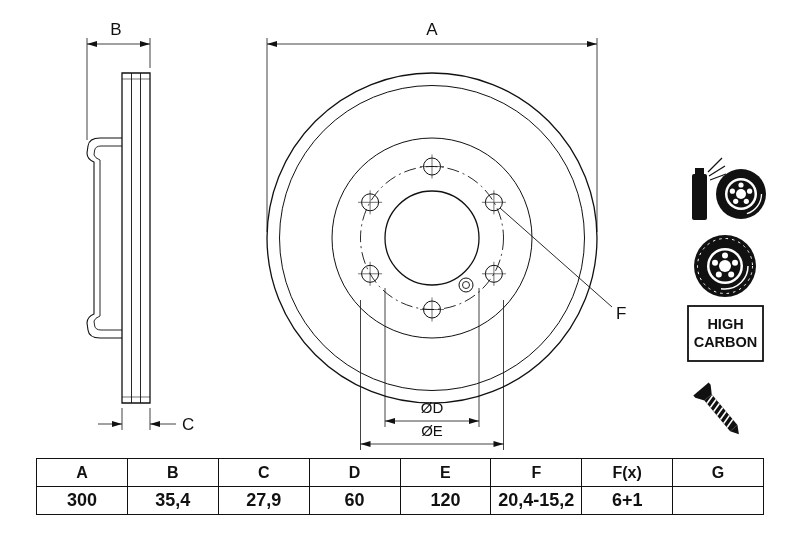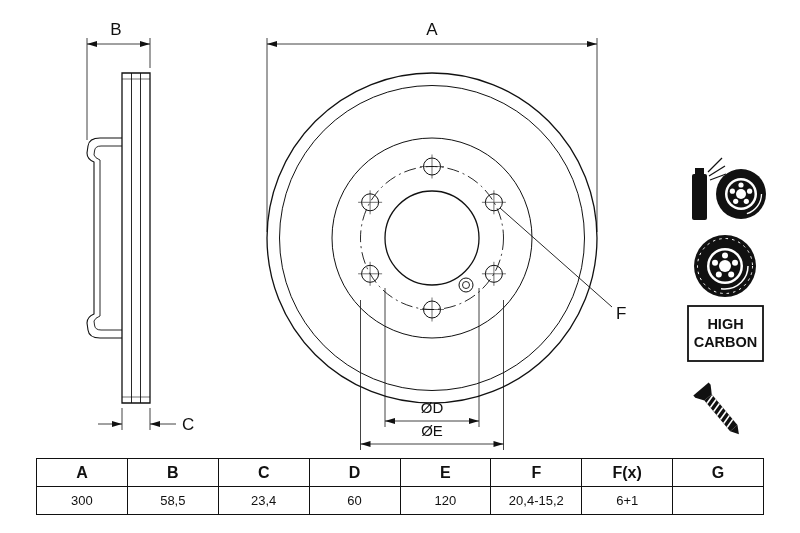--- a/index.html
+++ b/index.html
@@ -8,21 +8,21 @@
   svg.drawing{position:absolute;left:0;top:0;display:block}
   svg text{font-family:"Liberation Sans",sans-serif;fill:#111}
   .dim-label{font-size:17px}
   .dia-label{font-size:15px}
   .badge-text{font-size:14.5px;font-weight:700}
   table.dim-table{position:absolute;left:36px;top:458px;width:728px;
         border-collapse:collapse;table-layout:fixed;background:#fff}
   .dim-table th,.dim-table td{border:1.5px solid #111;height:27px;text-align:center;
         vertical-align:middle;padding:0;font-family:"Liberation Sans",sans-serif}
   .dim-table th{font-weight:700;font-size:16px}
-  .dim-table td{font-weight:400;font-size:13px}
+  .dim-table td{font-weight:700;font-size:18px}
 </style>
 </head>
 <body>
 
 <div class="screen">
 
   <svg class="drawing" width="800" height="455" viewBox="0 0 800 455">
 
     <defs>
       <marker id="ah" markerWidth="11" markerHeight="8" refX="10.5" refY="4" orient="auto-start-reverse" markerUnits="userSpaceOnUse">
@@ -204,22 +204,22 @@
         <th>B</th>
         <th>C</th>
         <th>D</th>
         <th>E</th>
         <th>F</th>
         <th>F(x)</th>
         <th>G</th>
       </tr>
       <tr>
         <td>300</td>
-        <td>58,5</td>
-        <td>23,4</td>
+        <td>35,4</td>
+        <td>27,9</td>
         <td>60</td>
         <td>120</td>
         <td>20,4-15,2</td>
         <td>6+1</td>
         <td></td>
       </tr>
     </tbody>
   </table>
 
 </div>

